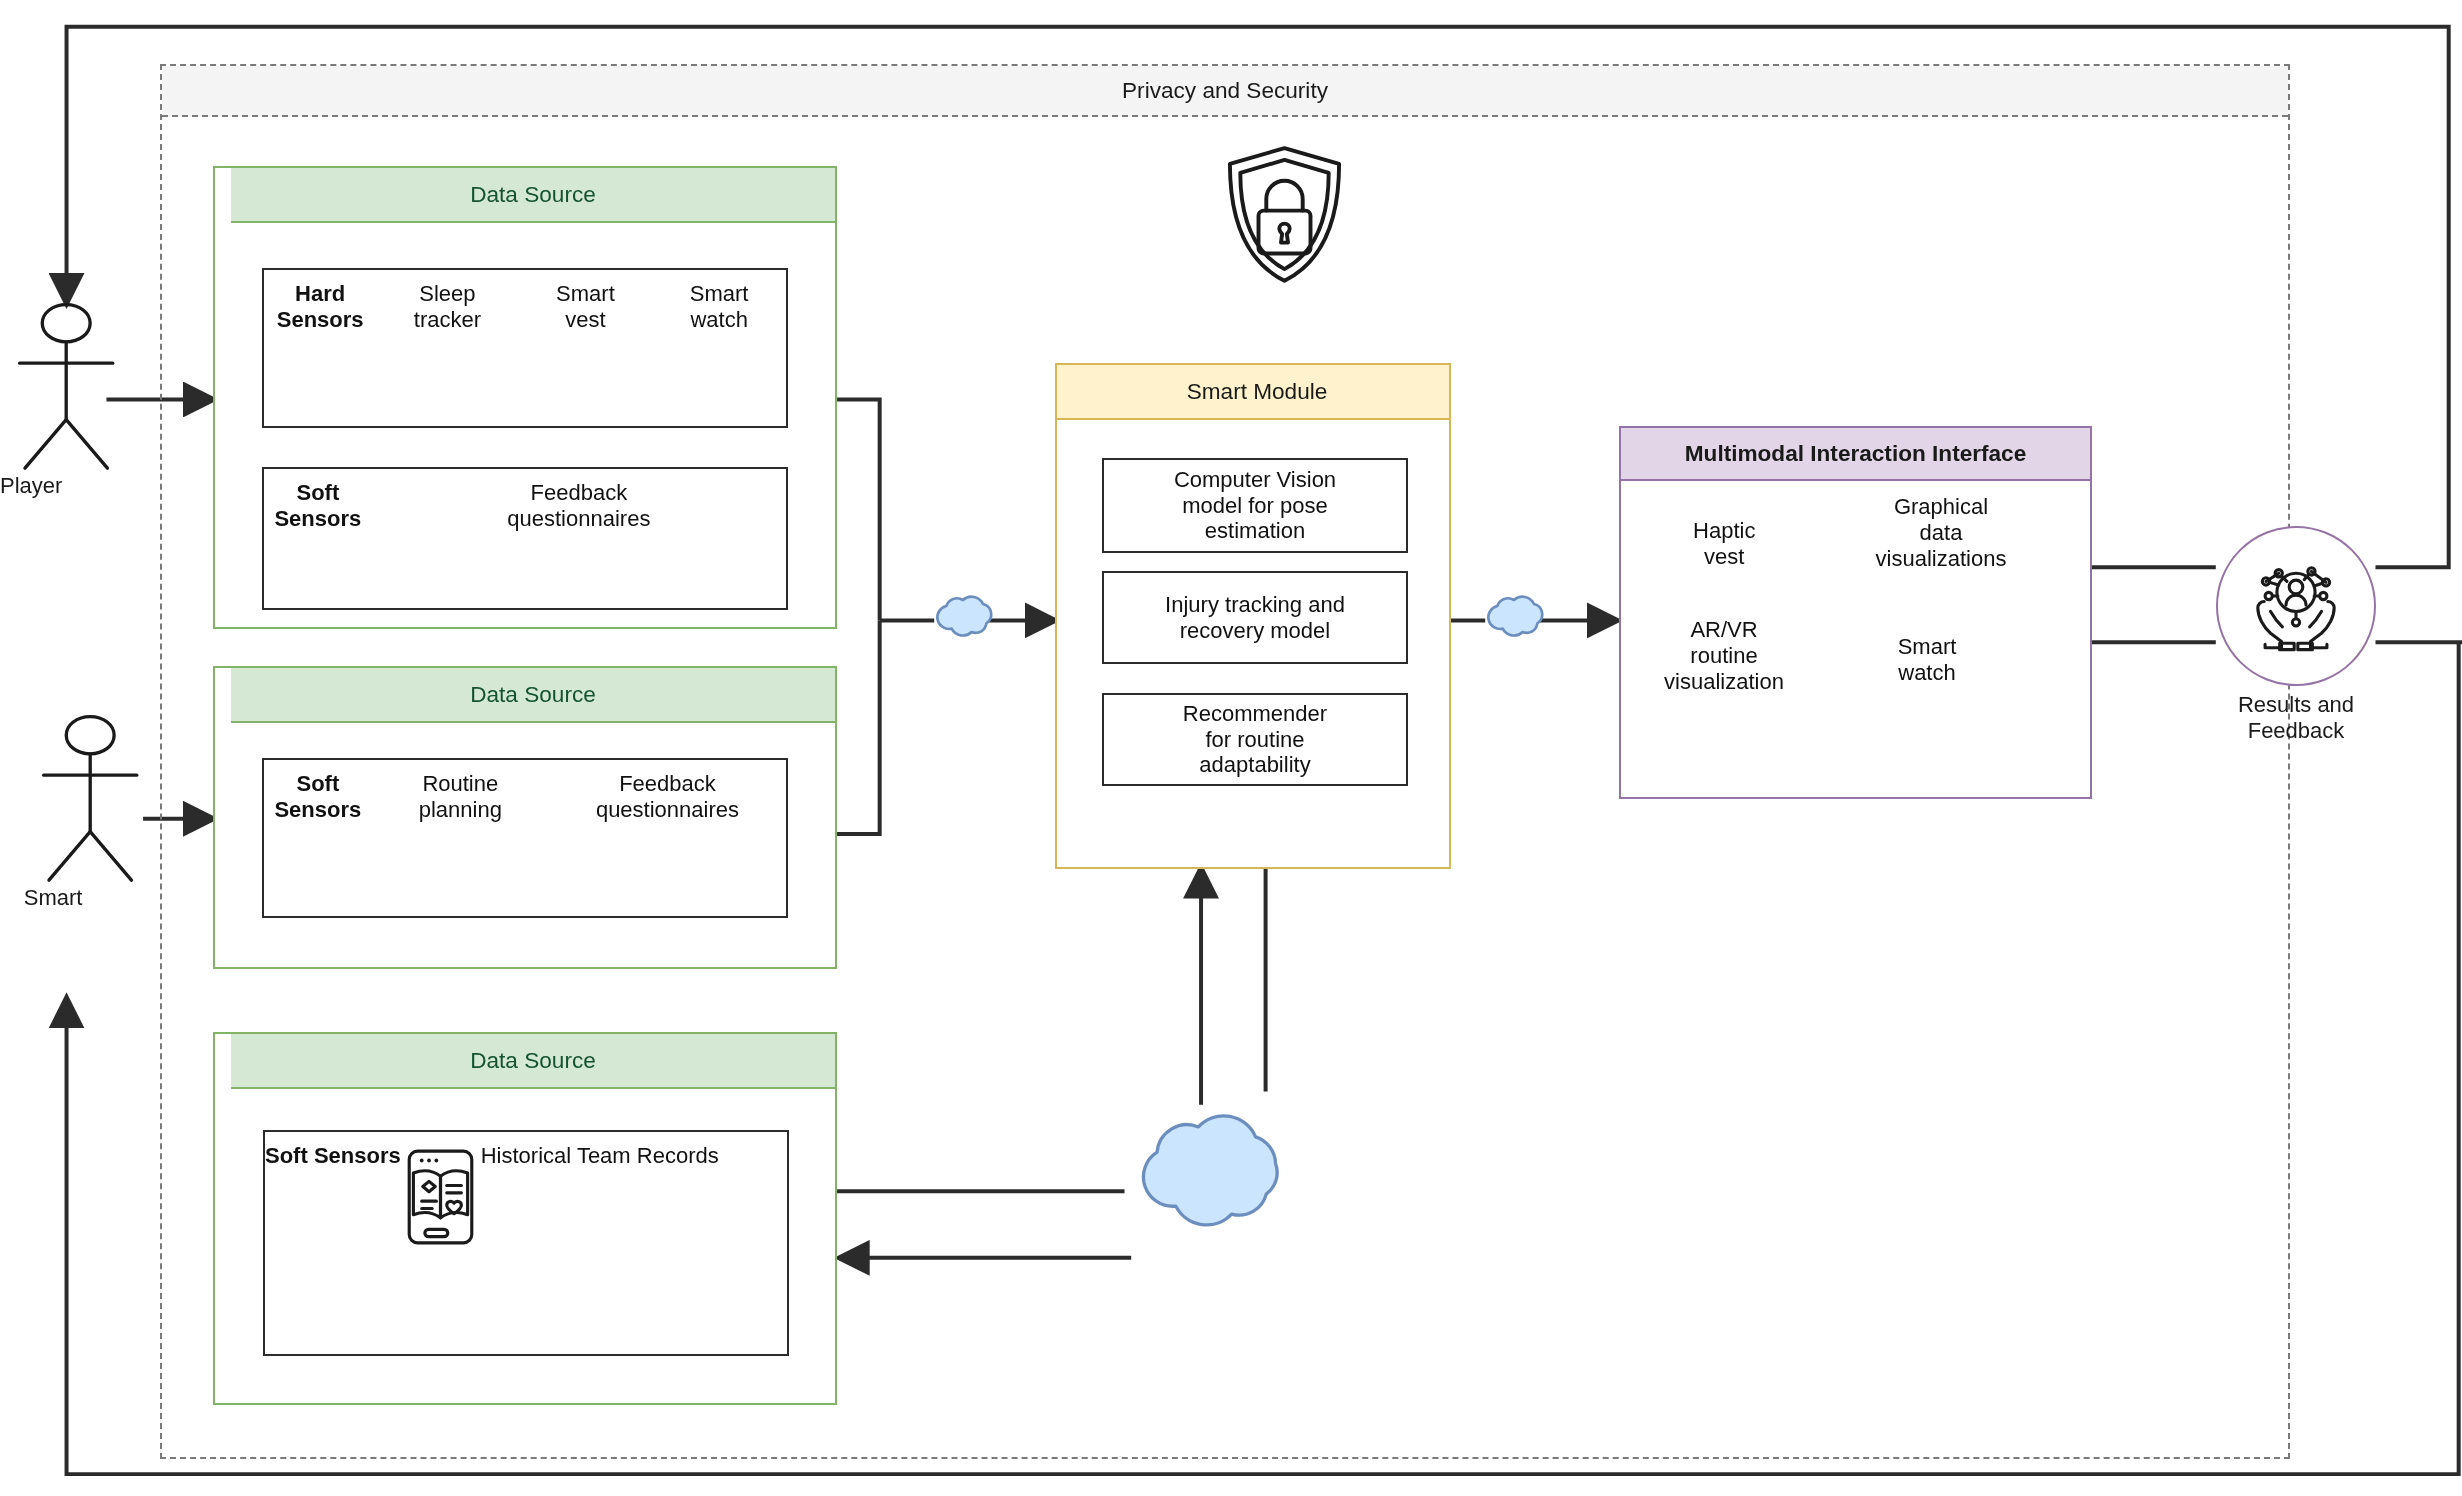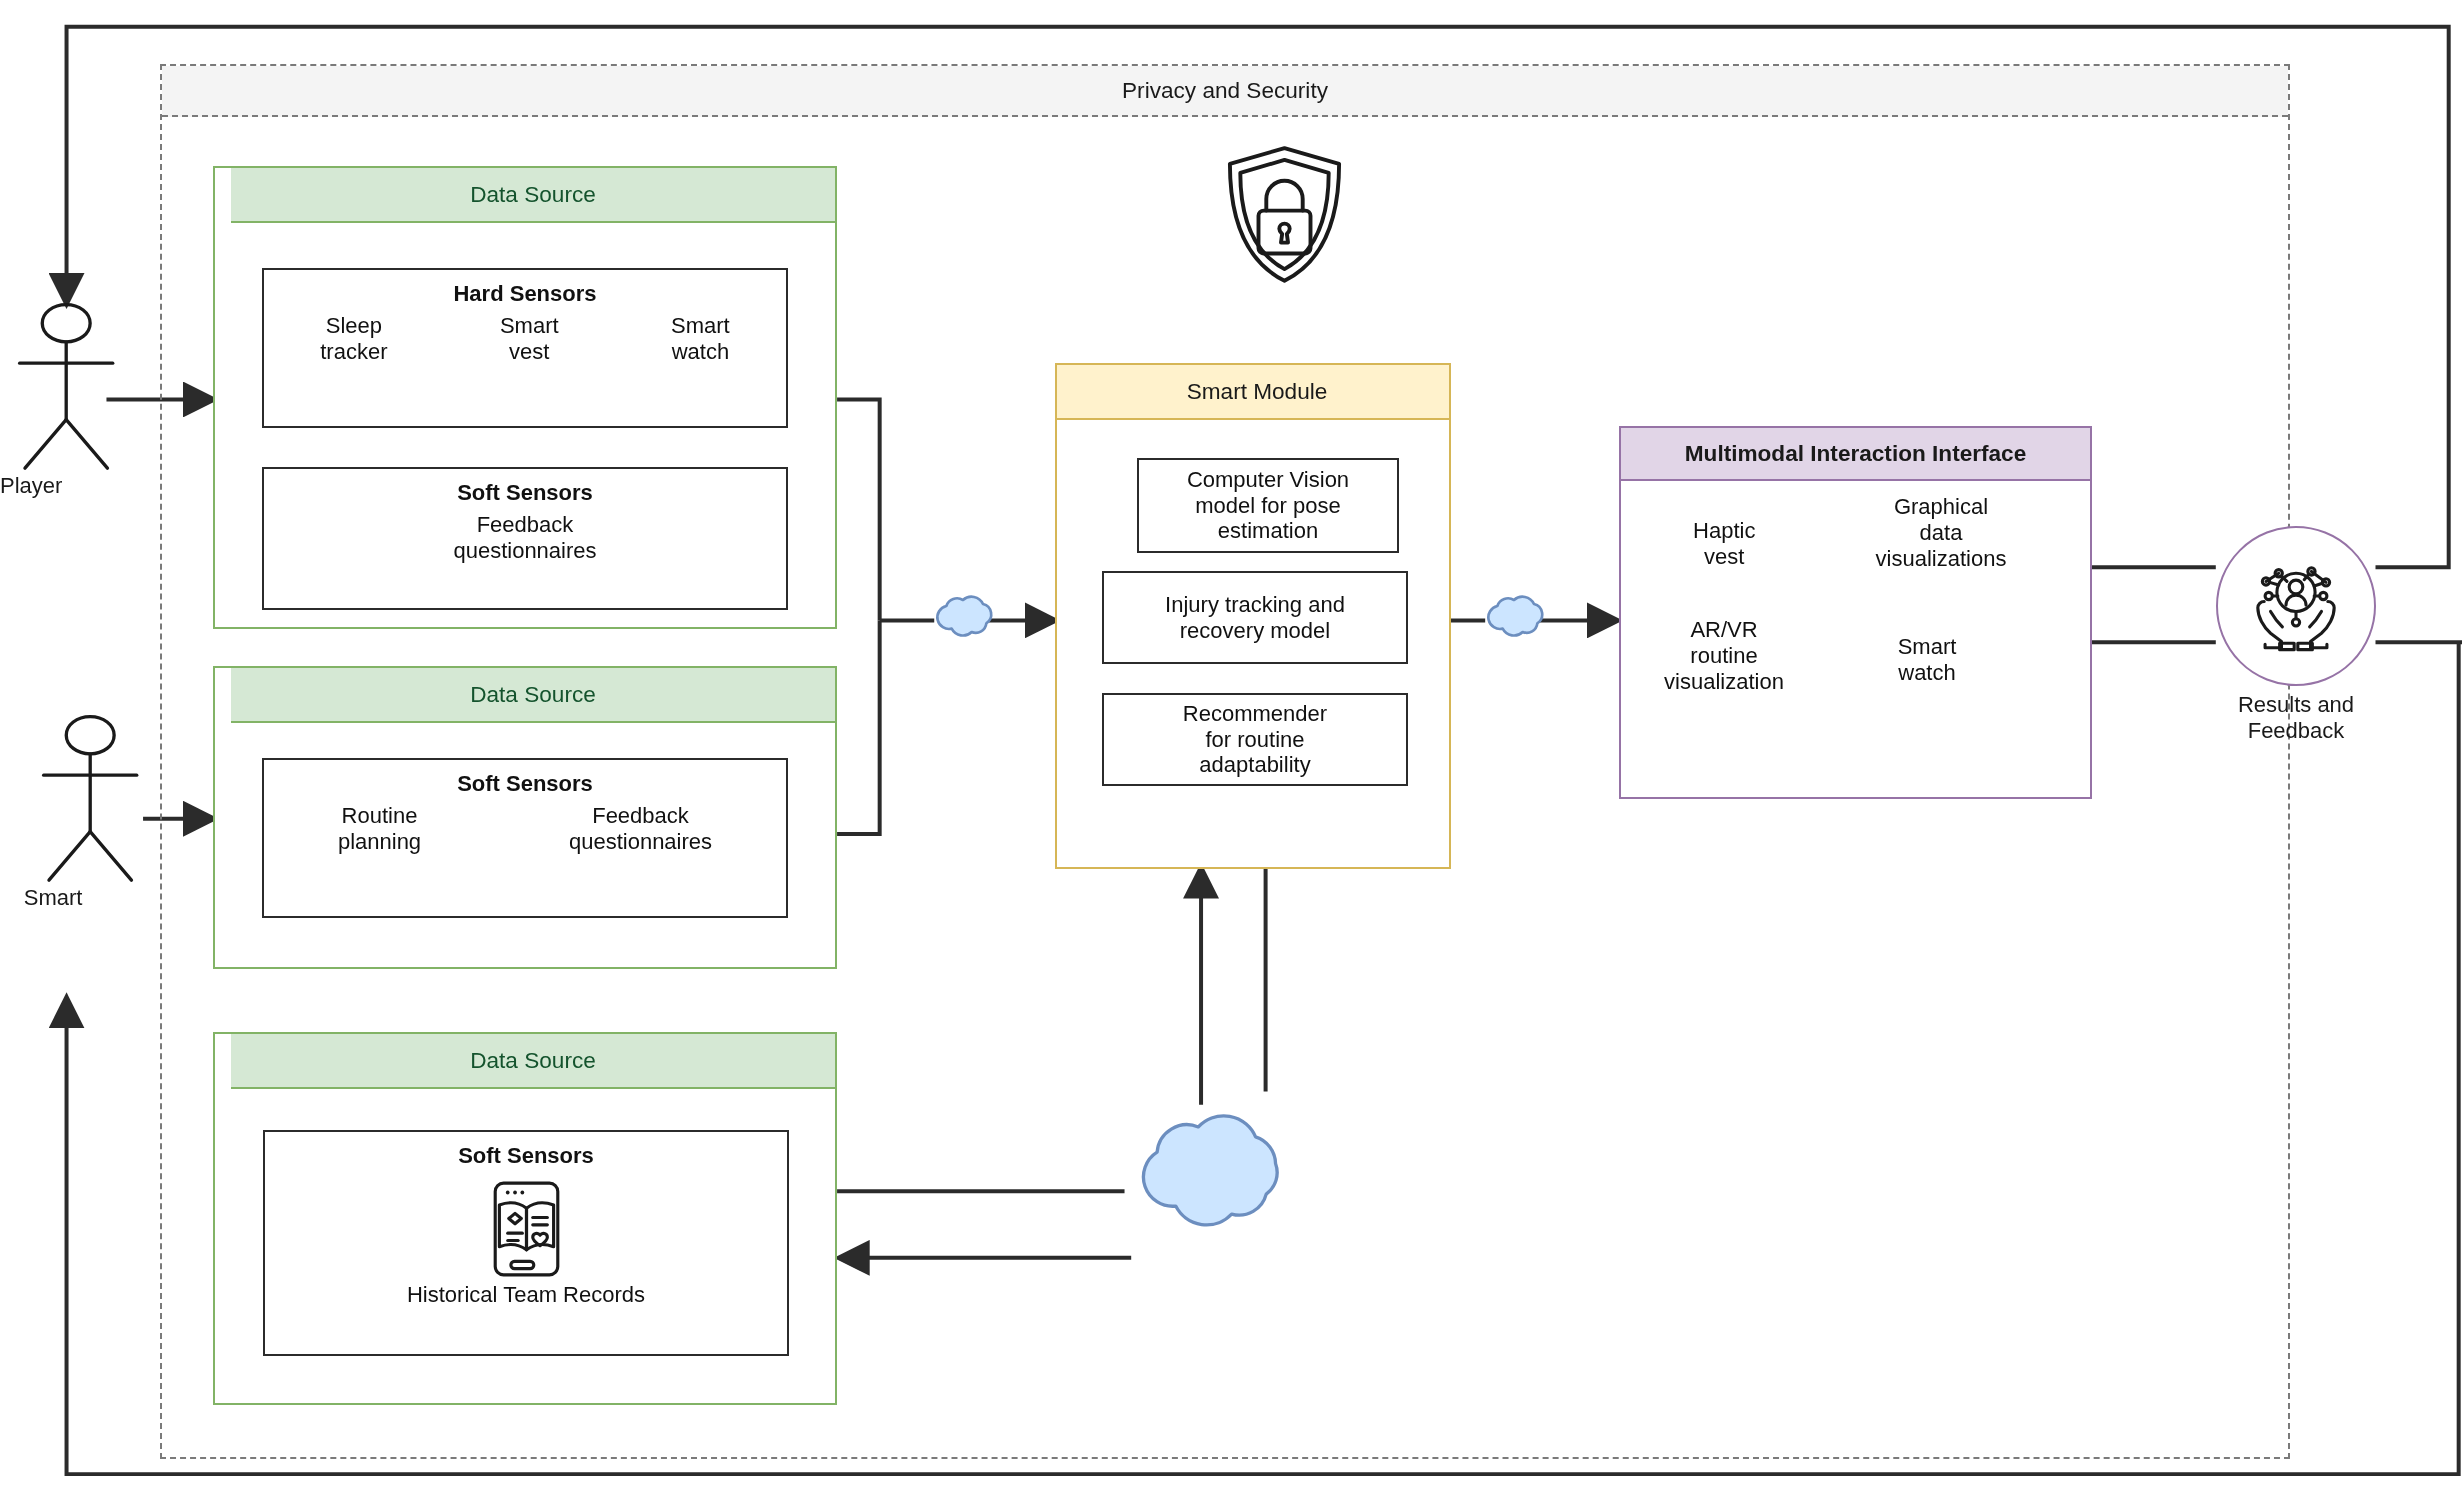--- a/index.html
+++ b/index.html
@@ -24,21 +24,21 @@
   .ds-box{border:2px solid #82b366;background:#ffffff;}
   .ds-header{
     background:#d5e8d4;border-bottom:2px solid #82b366;
     display:flex;align-items:center;justify-content:center;
     font-size:22.6px;color:#14532d;margin-left:16px;
   }
 
   
   .sensor-box{
     border:2px solid #2b2b2b;background:#fff;
-    display:flex;flex-direction:column;align-items:center;justify-content:flex-start;
+    display:flex;flex-direction:row;align-items:flex-start;justify-content:flex-start;
     padding-top:10.6px;
   }
   .sensor-title{font-size:22px;font-weight:bold;color:#111;margin-bottom:6.7px;text-align:center;}
   .sensor-items{display:flex;width:100%;justify-content:space-around;align-items:flex-start;}
   .sensor-item{font-size:22px;line-height:1.18;text-align:center;color:#111;}
 
   
   .sm-box{border:2px solid #d6b656;background:#ffffff;}
   .sm-header{
     background:#fff2cc;border-bottom:2px solid #d6b656;
@@ -246,21 +246,21 @@
                a40 40 0 0 1 -14 46 a42 42 0 0 1 -52 30
                a52 52 0 0 1 -84 -12 a44 44 0 0 1 -28 -81 z" fill="#cce5ff" stroke="#6c8ebf" stroke-width="5" stroke-linejoin="round"></path>
     </svg>
   </div>
 
   <div class="abs sm-box" style="left:1055px;top:363px;width:396px;height:506px;">
     <div class="sm-header" style="height:53px;padding-left:8px;">
       <span>Smart Module</span>
     </div>
 
-    <div class="abs sm-item" style="left:45px;top:93px;width:262px;height:95px;margin-left:35px;">
+    <div class="abs sm-item" style="left:45px;top:93px;width:306px;height:95px;">
       <span>Computer Vision<br>model for pose<br>estimation</span>
     </div>
     <div class="abs sm-item" style="left:45px;top:206px;width:306px;height:93px;">
       <span>Injury tracking and<br>recovery model</span>
     </div>
     <div class="abs sm-item" style="left:45px;top:328px;width:306px;height:93px;">
       <span>Recommender<br>for routine<br>adaptability</span>
     </div>
   </div>
 

